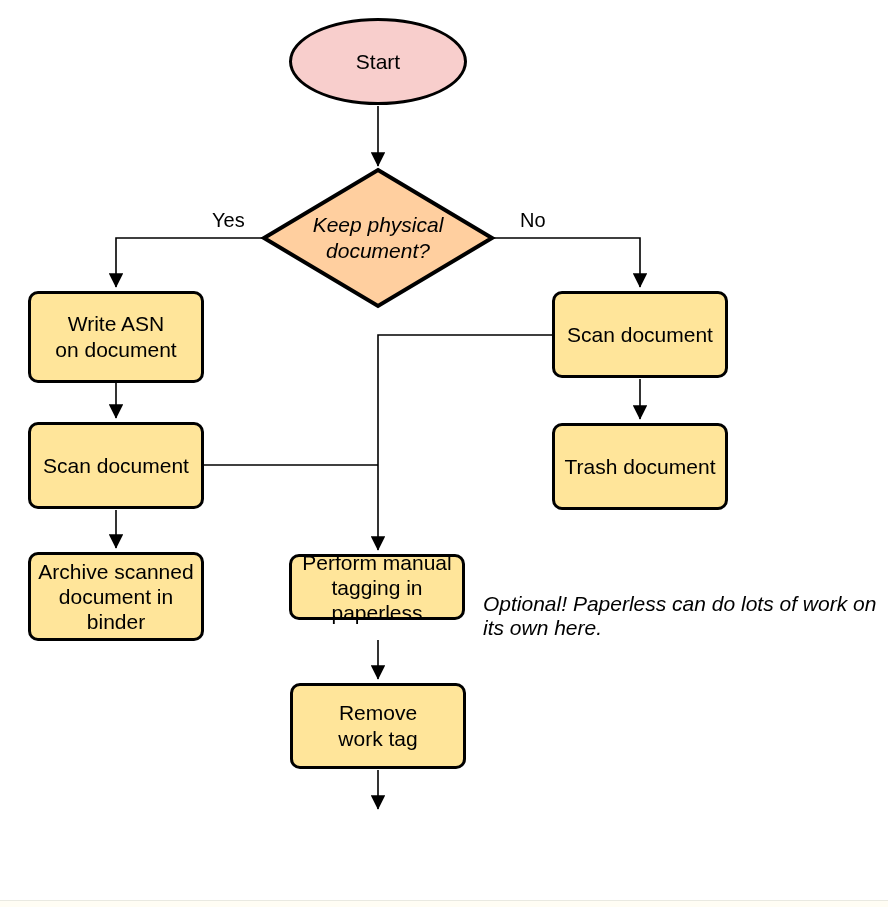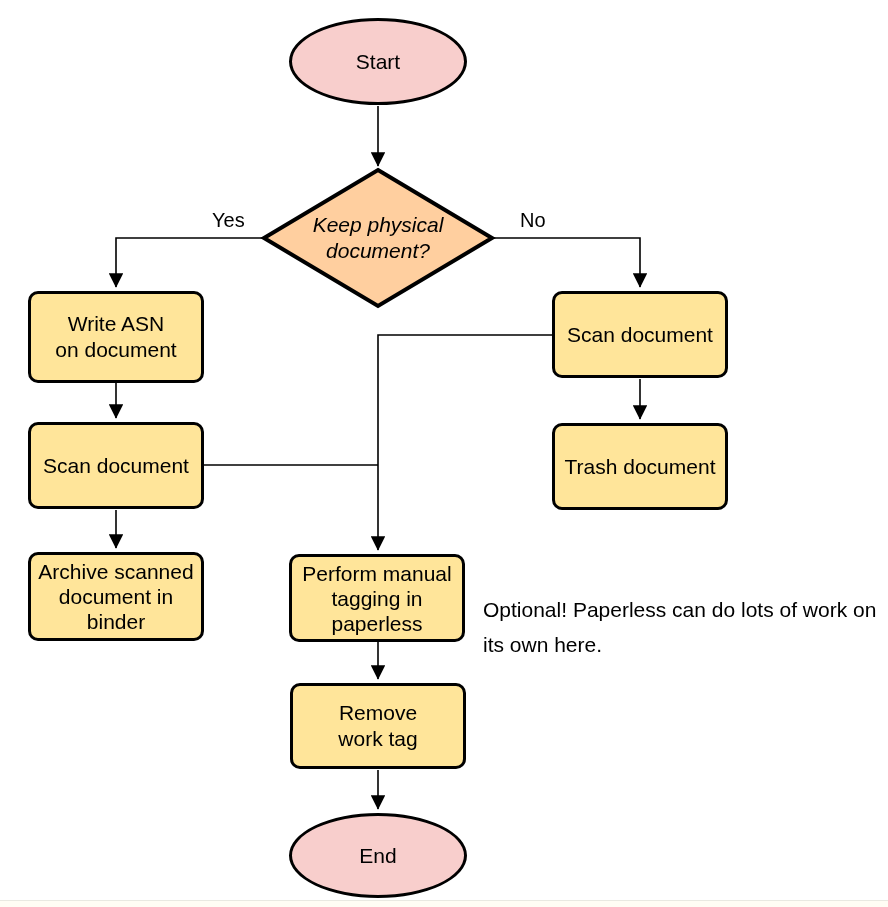--- a/index.html
+++ b/index.html
@@ -48,21 +48,22 @@
     display:flex;align-items:center;justify-content:center;
     text-align:center;font-size:21px;line-height:26px;white-space:pre-line;
   }
   .edge-label{
     position:absolute;
     font-size:20px;line-height:20px;
   }
   .annotation{
     position:absolute;
     left:483px;top:592px;
-    font-size:21px;line-height:35px;
+    font-size:21px;line-height:24px;
+    font-style:italic;
     white-space:pre;
   }
   .bottom-strip{
     position:absolute;left:0;bottom:0;width:100%;height:6px;
     background:var(--strip-bg);
     border-top:1px solid var(--strip-line);
   }
 </style>
 </head>
 <body>
@@ -116,33 +117,30 @@
   </div>
 
   <div class="node process" style="left:552px;top:291px;width:176px;height:87px;">
     <span>Scan document</span>
   </div>
 
   <div class="node process" style="left:552px;top:423px;width:176px;height:87px;">
     <span>Trash document</span>
   </div>
 
-  <div class="node process" style="left:289px;top:554px;width:176px;height:88px;line-height:25px;">
+  <div class="node process" style="left:289px;top:554px;width:176px;height:66px;line-height:25px;">
     <span>Perform manual
 tagging in
 paperless</span>
   </div>
 
   <div class="annotation">Optional! Paperless can do lots of work on
 its own here.</div>
 
   <div class="node process" style="left:290px;top:683px;width:176px;height:86px;">
     <span>Remove
 work tag</span>
   </div>
 
-  <div class="node terminal" style="left:289px;top:813px;width:178px;height:85px;">
-    <span>End</span>
-  </div>
 
   <div class="bottom-strip"></div>
 
 </div>
 
 </body></html>

